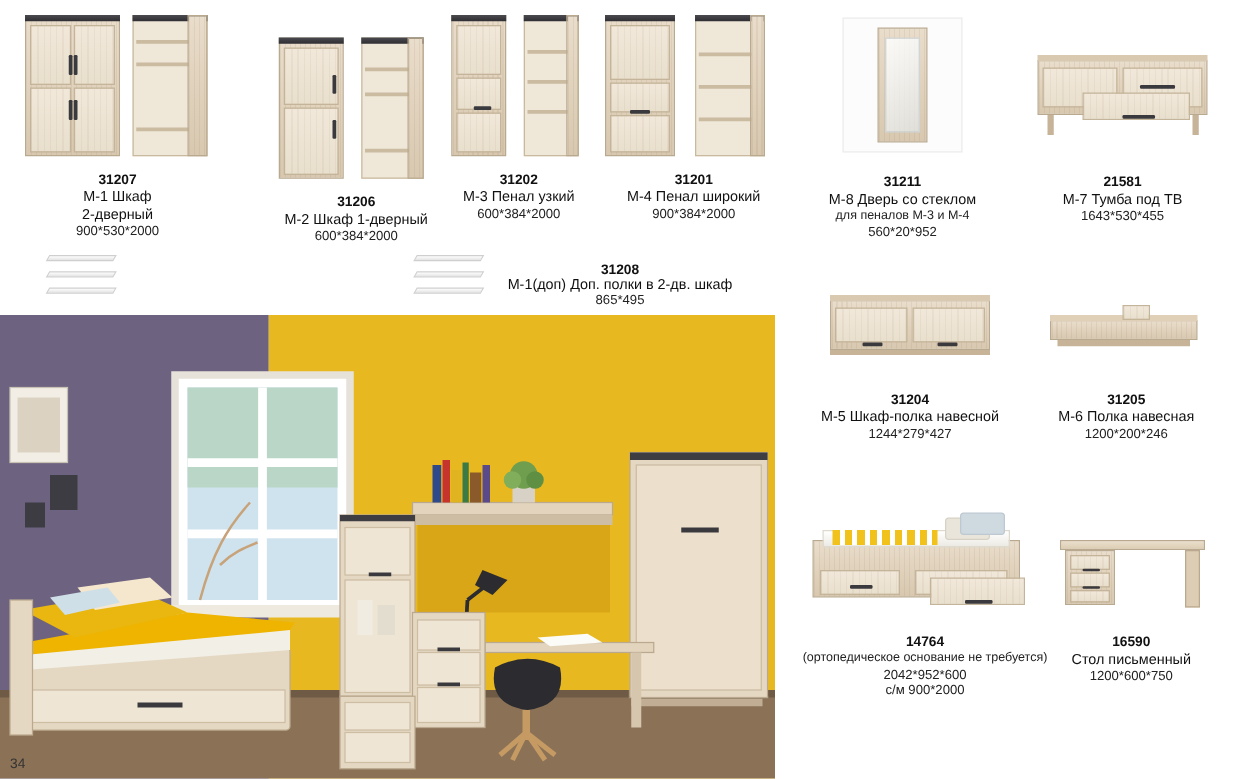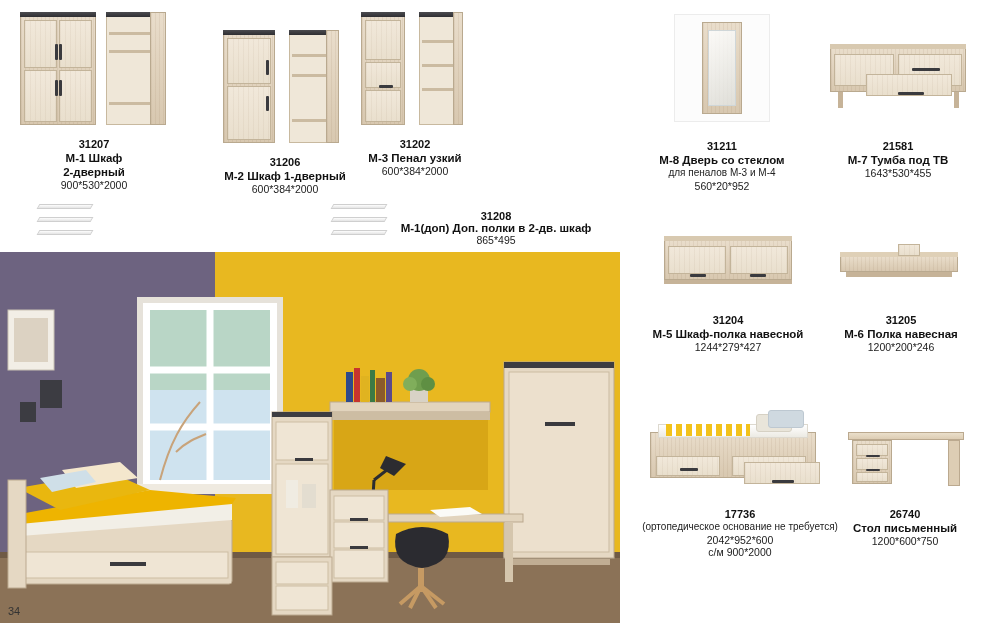--- a/index.html
+++ b/index.html
@@ -9,21 +9,21 @@
     font-family:"Liberation Sans", sans-serif;
     color:#1a1a1a;
     overflow:hidden;
     position:relative;
   }
   .page{position:relative;width:1000px;height:623px;}
 
   
   .cap{ text-align:center; line-height:1.22; }
   .code{ font-size:11px; font-weight:bold; color:#111;margin-top:12px; }
-  .name{ font-size:11.5px; font-weight:bold; color:#111; }
+  .name{ font-size:11.5px; font-weight:normal; color:#111; }
   .dims{ font-size:10.5px; color:#222; }
   .sub { font-size:10px; color:#222; }
 
   
   .toprow{ position:absolute; left:0; top:0; width:628px; height:190px; }
   .cell{ position:absolute; }
   .art{ position:relative; }
 
   
   .wood{
@@ -142,20 +142,41 @@
         <div class="shelf" style="left:87px;top:82px;width:38px;height:3px;"></div>
         <div class="wood" style="position:absolute;left:118px;top:6px;width:10px;height:113px;"></div>
       </div>
       <div class="cap">
         <div class="code">31202</div>
         <div class="name">М-3 Пенал узкий</div>
         <div class="dims">600*384*2000</div>
       </div>
     </div>
 
+    <div class="cell" style="left:470px;top:6px;width:170px;">
+      <div class="art" style="height:120px;">
+        <div class="wood" style="position:absolute;left:14px;top:6px;width:56px;height:113px;"></div>
+        <div class="dark-top" style="position:absolute;left:14px;top:6px;width:56px;height:5px;"></div>
+        <div class="wood-l" style="position:absolute;left:18px;top:14px;width:48px;height:44px;"></div>
+        <div class="wood-l" style="position:absolute;left:18px;top:60px;width:48px;height:24px;"></div>
+        <div class="wood-l" style="position:absolute;left:18px;top:86px;width:48px;height:30px;"></div>
+        <div class="handle" style="left:34px;top:82px;width:16px;height:3px;"></div>
+        <div class="opening" style="left:86px;top:6px;width:56px;height:113px;"></div>
+        <div class="dark-top" style="position:absolute;left:86px;top:6px;width:56px;height:5px;"></div>
+        <div class="shelf" style="left:89px;top:36px;width:50px;height:3px;"></div>
+        <div class="shelf" style="left:89px;top:62px;width:50px;height:3px;"></div>
+        <div class="shelf" style="left:89px;top:88px;width:50px;height:3px;"></div>
+        <div class="wood" style="position:absolute;left:130px;top:6px;width:12px;height:113px;"></div>
+      </div>
+      <div class="cap">
+        <div class="code">31201</div>
+        <div class="name">М-4 Пенал широкий</div>
+        <div class="dims">900*384*2000</div>
+      </div>
+    </div>
   </div>
 
   <div class="packrow">
 
     <div class="pack" style="left:26px;top:2px;width:260px;">
       <div style="position:relative;height:46px;">
         <div style="position:absolute;left:6px;top:2px;width:64px;height:42px;">
           <div class="plank" style="left:6px;top:4px;width:54px;"></div>
           <div class="plank" style="left:6px;top:17px;width:54px;"></div>
           <div class="plank" style="left:6px;top:30px;width:54px;"></div>
@@ -391,39 +412,39 @@
       <div style="position:absolute;left:128px;top:12px;width:34px;height:16px;background:#cfd9e0;border:1px solid #bdc8d1;border-radius:3px;"></div>
 
       <div class="wood-l" style="position:absolute;left:16px;top:58px;width:64px;height:20px;"></div>
       <div class="wood-l" style="position:absolute;left:92px;top:58px;width:74px;height:20px;"></div>
       <div class="handle" style="left:40px;top:70px;width:18px;height:3px;"></div>
 
       <div class="wood-l" style="position:absolute;left:104px;top:64px;width:76px;height:22px;"></div>
       <div class="handle" style="left:132px;top:82px;width:22px;height:3px;"></div>
     </div>
     <div class="cap">
-      <div class="code">17736</div>
+      <div class="code">14764</div>
       <div class="sub">(ортопедическое основание не требуется)</div>
       <div class="dims">2042*952*600</div>
       <div class="dims">с/м 900*2000</div>
     </div>
   </div>
 
   <div class="rcol" style="left:830px;top:398px;width:150px;">
     <div style="position:relative;height:98px;">
       <div style="position:absolute;left:18px;top:34px;width:116px;height:8px;background:linear-gradient(180deg,#eadfcb,#ddcdb4);border:1px solid #bba98f;box-sizing:border-box;"></div>
       <div class="wood" style="position:absolute;left:22px;top:42px;width:40px;height:44px;"></div>
       <div class="wood-l" style="position:absolute;left:26px;top:46px;width:32px;height:12px;"></div>
       <div class="wood-l" style="position:absolute;left:26px;top:60px;width:32px;height:12px;"></div>
       <div class="wood-l" style="position:absolute;left:26px;top:74px;width:32px;height:10px;"></div>
       <div class="handle" style="left:36px;top:57px;width:14px;height:2px;"></div>
       <div class="handle" style="left:36px;top:71px;width:14px;height:2px;"></div>
       <div style="position:absolute;left:118px;top:42px;width:12px;height:46px;background:#ddcdb4;border:1px solid #bba98f;box-sizing:border-box;"></div>
     </div>
     <div class="cap">
-      <div class="code">26740</div>
+      <div class="code">16590</div>
       <div class="name">Стол письменный</div>
       <div class="dims">1200*600*750</div>
     </div>
   </div>
 
   <div class="pageno">34</div>
 </div>
 
 </body></html>

